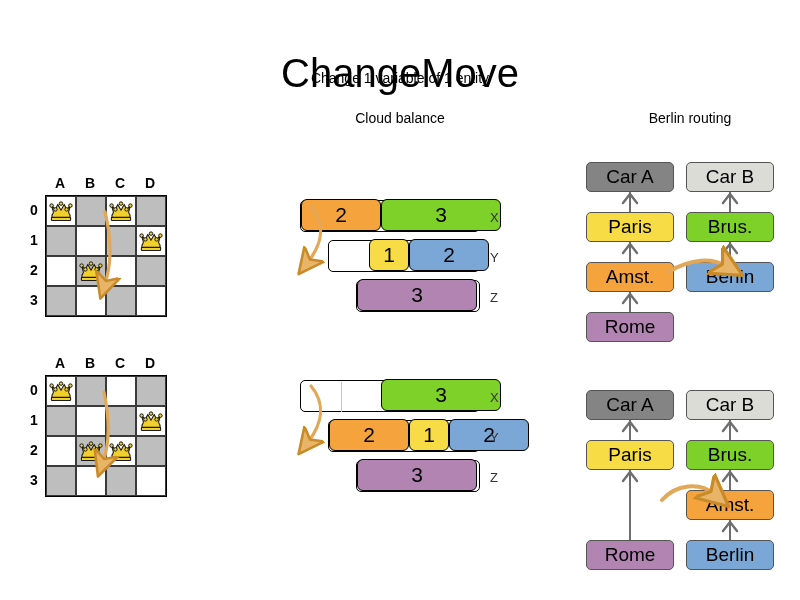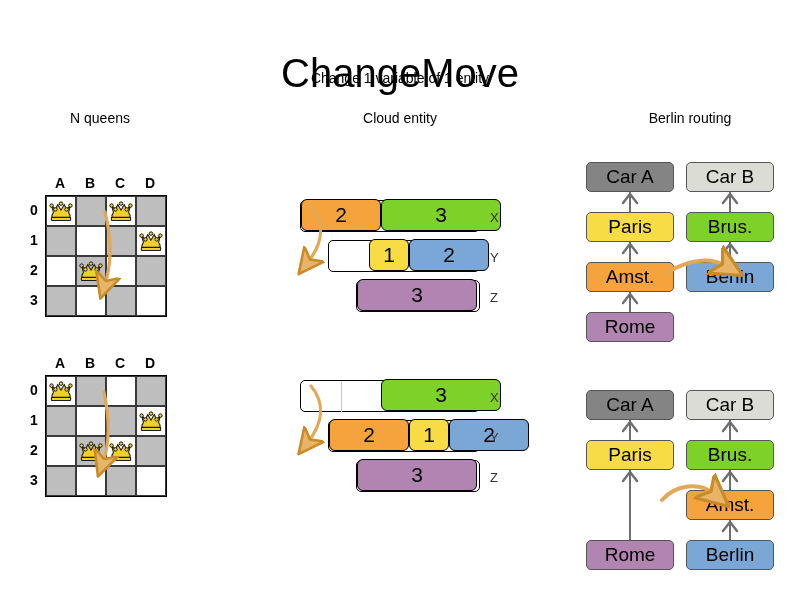--- a/index.html
+++ b/index.html
@@ -51,22 +51,21 @@
   svg.overlay{position:absolute;left:0;top:0;width:800px;height:600px;pointer-events:none;overflow:visible;}
 </style>
 </head>
 <body>
 
 <div class="canvas">
 
   <h1 id="page-title">ChangeMove</h1>
   <div id="page-subtitle">Change 1 variable of 1 entity</div>
 
-  <div class="section-head" style="left:20px;top:110px;width:160px;">N queens</div>
-  <div class="section-head" style="left:320px;top:110px;width:160px;">Cloud entity</div>
+  <div class="section-head" style="left:320px;top:110px;width:160px;">Cloud balance</div>
   <div class="section-head" style="left:600px;top:110px;width:180px;">
     <div>Berlin routing</div>
   </div>
 
   <div id="stage">
       <div class="board-wrap" style="left: 29px; top: 195px; width: 152px; height: 122px;">
         <div class="files">
           <div class="file-lbl" style="left: 0px;">A</div>
           <div class="file-lbl" style="left: 30px;">B</div>
           <div class="file-lbl" style="left: 60px;">C</div>

